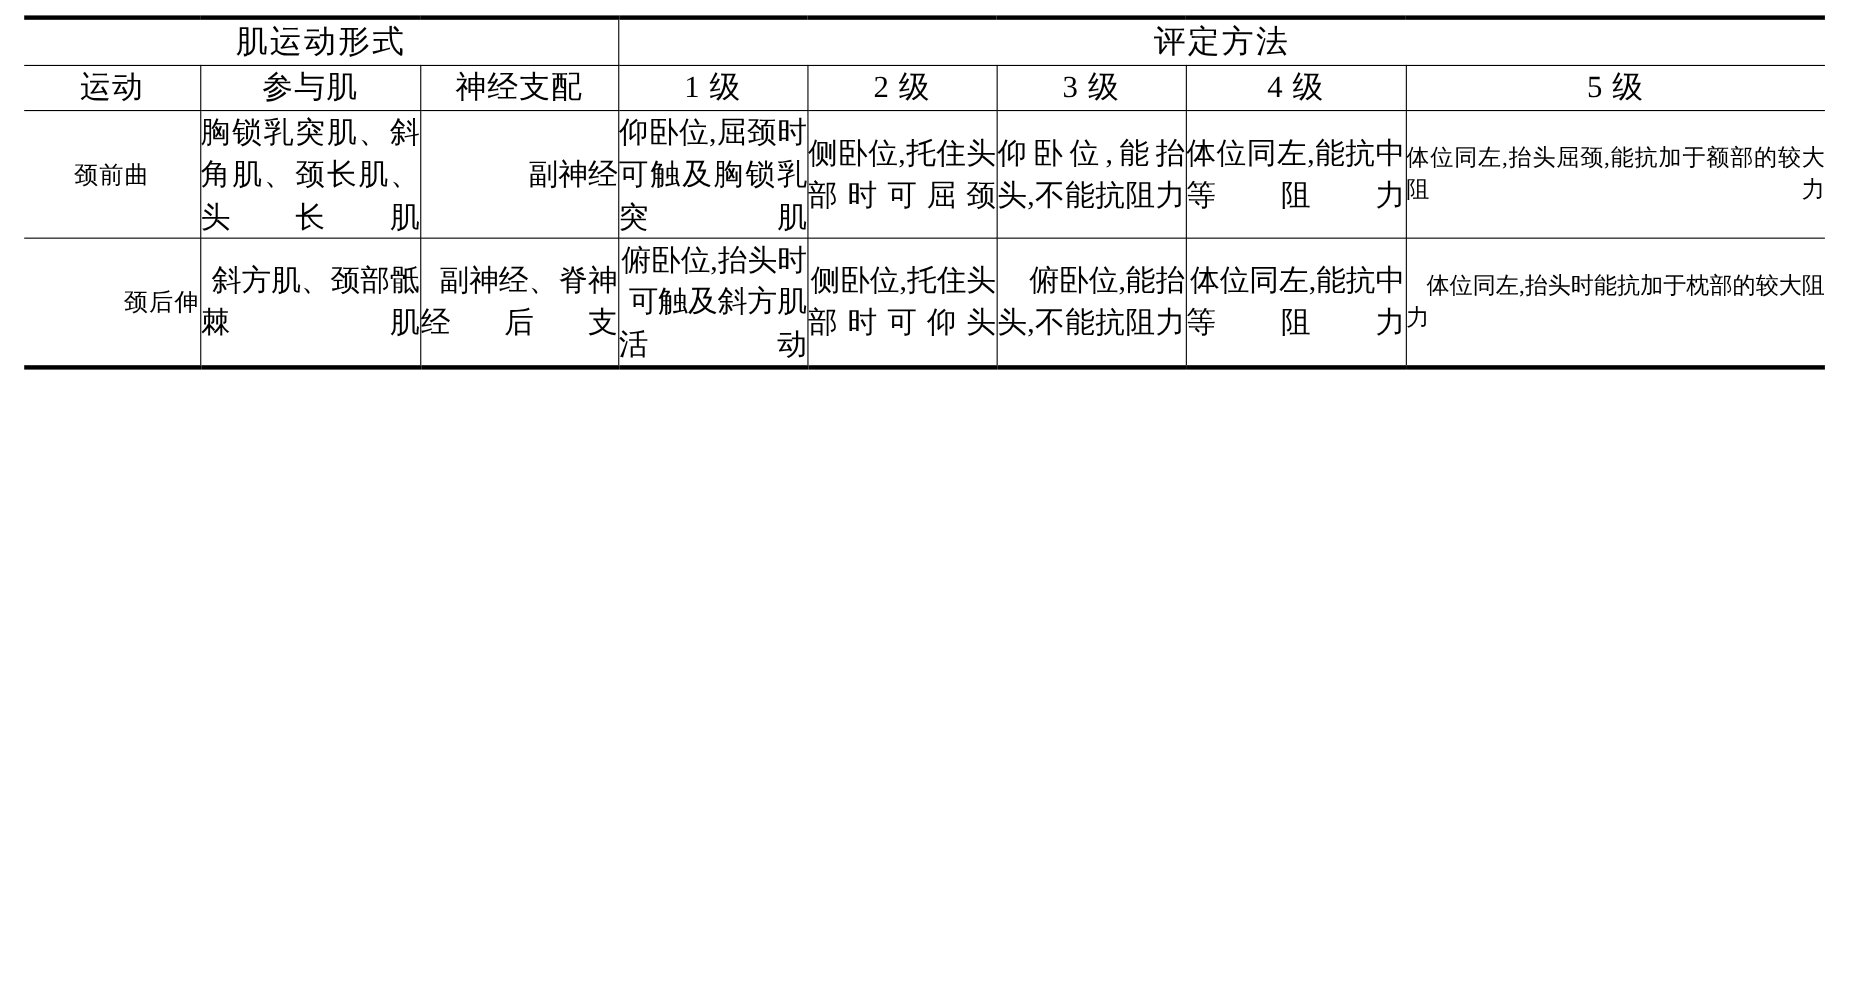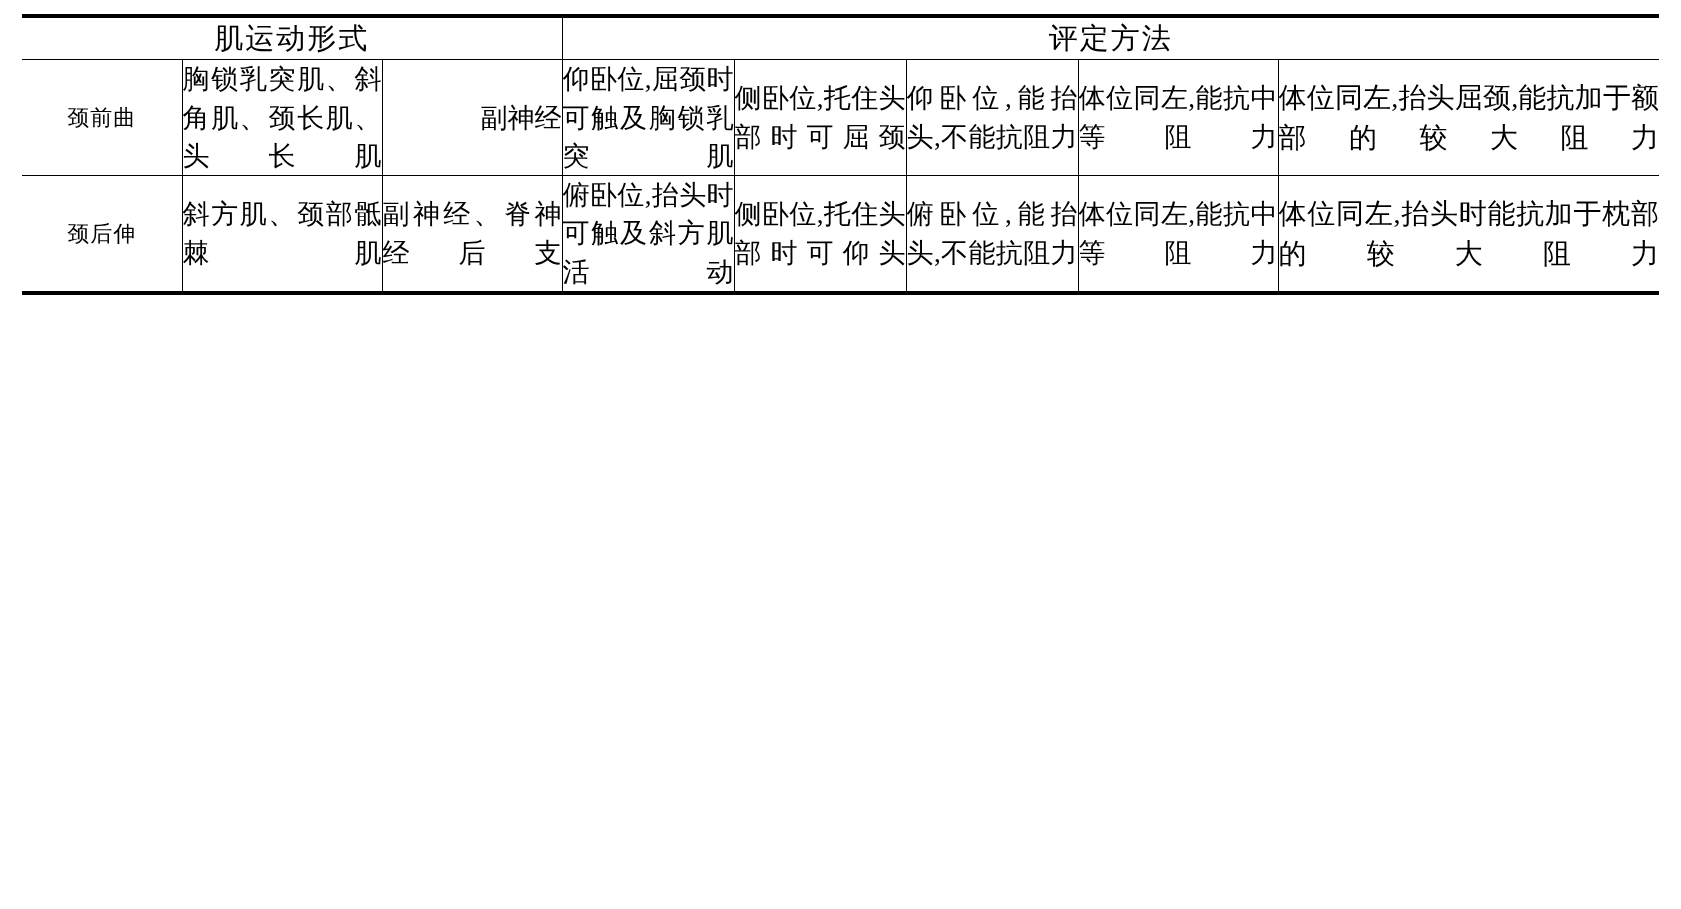--- a/index.html
+++ b/index.html
@@ -36,20 +36,21 @@
     vertical-align: middle;
     font-weight: normal;
   }
   
   table.mmt tr.hdr-top td {
     border-top: 4px solid #000000;
     border-bottom: 1px solid #000000;
   }
   table.mmt tr.last-row td {
     border-bottom: 4px solid #000000;
+    text-align: right;
   }
   
   .vr { border-right: 1px solid #000000 !important; }
   .ctr { text-align: right; }
   .just {
     text-align: justify;
     text-align-last: justify;
   }
   .hdr-group {
     text-align: center;
@@ -70,21 +71,21 @@
   }
   .body-cell {
     font-size: 27px;
     padding: 8px 12px;
   }
   .narrow {
     font-size: 27px;
     padding: 8px 9px;
   }
   .wide {
-    font-size: 28px;
+    font-size: 21px;
     padding: 8px 14px;
   }
 </style>
 </head>
 <body>
 
 <div class="page">
   <table class="mmt">
     <colgroup>
       <col style="width:160px">
@@ -93,20 +94,30 @@
       <col style="width:172px">
       <col style="width:172px">
       <col style="width:172px">
       <col style="width:200px">
       <col style="width:381px">
     </colgroup>
     <tbody>
       <tr class="hdr-top">
         <td class="hdr-group vr" colspan="3">肌运动形式</td>
         <td class="hdr-group" colspan="5">评定方法</td>
+      </tr>
+      <tr>
+        <td class="hdr-col vr">运动</td>
+        <td class="hdr-col vr">参与肌</td>
+        <td class="hdr-col vr">神经支配</td>
+        <td class="hdr-col vr">1 级</td>
+        <td class="hdr-col vr">2 级</td>
+        <td class="hdr-col vr">3 级</td>
+        <td class="hdr-col vr">4 级</td>
+        <td class="hdr-col">5 级</td>
       </tr>
 
       <tr>
         <td class="rowlabel vr">颈前曲</td>
         <td class="body-cell just vr">胸锁乳突肌、斜角肌、颈长肌、头长肌</td>
         <td class="body-cell ctr vr">副神经</td>
         <td class="narrow just vr">仰卧位,屈颈时可触及胸锁乳突肌</td>
         <td class="narrow just vr">侧卧位,托住头部时可屈颈</td>
         <td class="narrow just vr">仰卧位,能抬头,不能抗阻力</td>
         <td class="narrow just vr">体位同左,能抗中等阻力</td>

